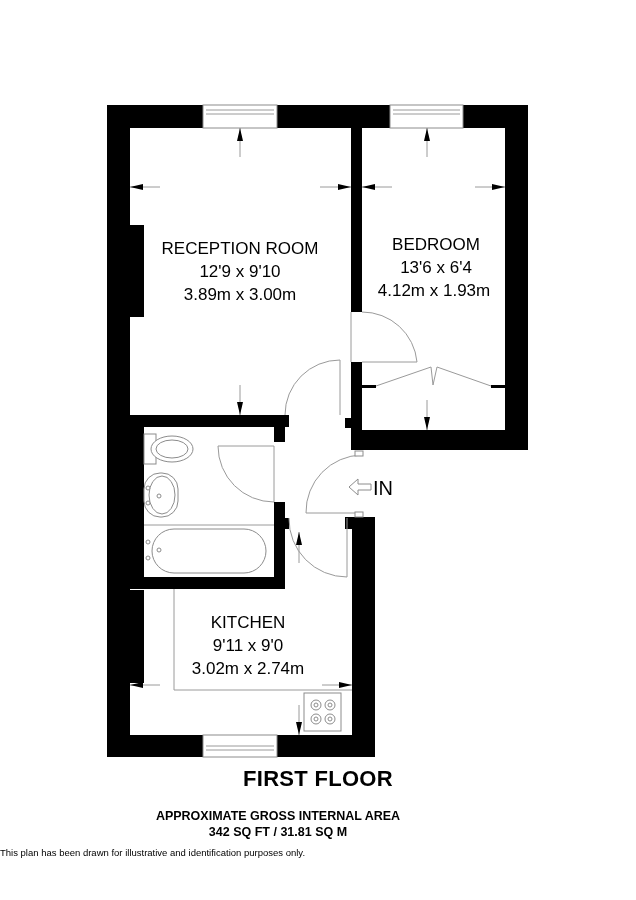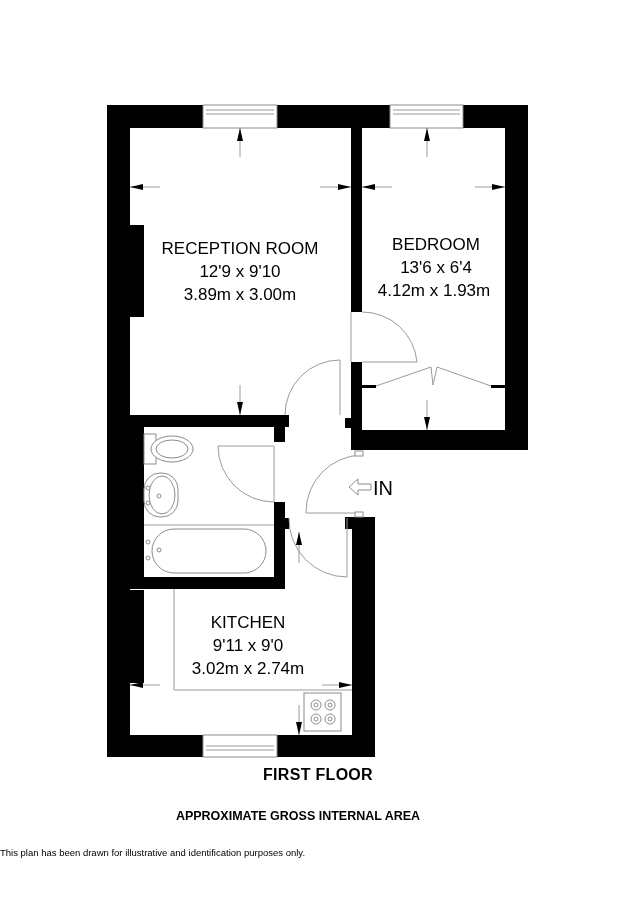--- a/index.html
+++ b/index.html
@@ -1,23 +1,23 @@
 <!DOCTYPE html>
 <html><head>
   <meta charset="utf-8">
   <style>
     html, body { margin: 0; padding: 0; background: #ffffff; }
     body { width: 636px; height: 900px; position: relative; overflow: hidden;
            font-family: "Liberation Sans", sans-serif; color: #000; }
     svg { position: absolute; left: 0; top: 0; }
     .room-label { font-family: "Liberation Sans", sans-serif; font-size: 17px; fill: #000; }
     .footer-title { position: absolute; left: 0; width: 636px; top: 766px; text-align: center;
-                    font-weight: bold; font-size: 16px; letter-spacing: 0.3px; }
+                    font-weight: bold; font-size: 22px; letter-spacing: 0.3px; }
     .footer-area { position: absolute; left: 0; width: 556px; top: 808px; text-align: center;
-                   font-weight: bold; font-size: 12.5px; line-height: 16px; margin-left: 20px; }
+                   font-weight: bold; font-size: 12.5px; line-height: 16px; }
     .footer-disclaimer { position: absolute; left: 0; width: 636px; top: 847px; text-align: left;
                          font-size: 9.5px; }
     .wall { fill: #000; }
     .thin { fill: none; stroke: #9a9a9a; stroke-width: 1; }
     .fix { fill: #fff; stroke: #8c8c8c; stroke-width: 1; }
     .dim { stroke: #9a9a9a; stroke-width: 1; }
     .arrowhead { fill: #000; }
   </style>
 </head>
 <body>
@@ -206,14 +206,15 @@
   <g>
     <text x="248" y="628" text-anchor="middle" class="room-label">KITCHEN</text>
     <text x="248" y="651" text-anchor="middle" class="room-label">9'11 x 9'0</text>
     <text x="248" y="674" text-anchor="middle" class="room-label">3.02m x 2.74m</text>
   </g>
 </svg>
 
 <div class="footer-title">FIRST FLOOR</div>
 <div class="footer-area">
   <div>APPROXIMATE GROSS INTERNAL AREA</div>
+  <div>342 SQ FT / 31.81 SQ M</div>
 </div>
 <div class="footer-disclaimer">This plan has been drawn for illustrative and identification purposes only.</div>
 
 </body></html>

